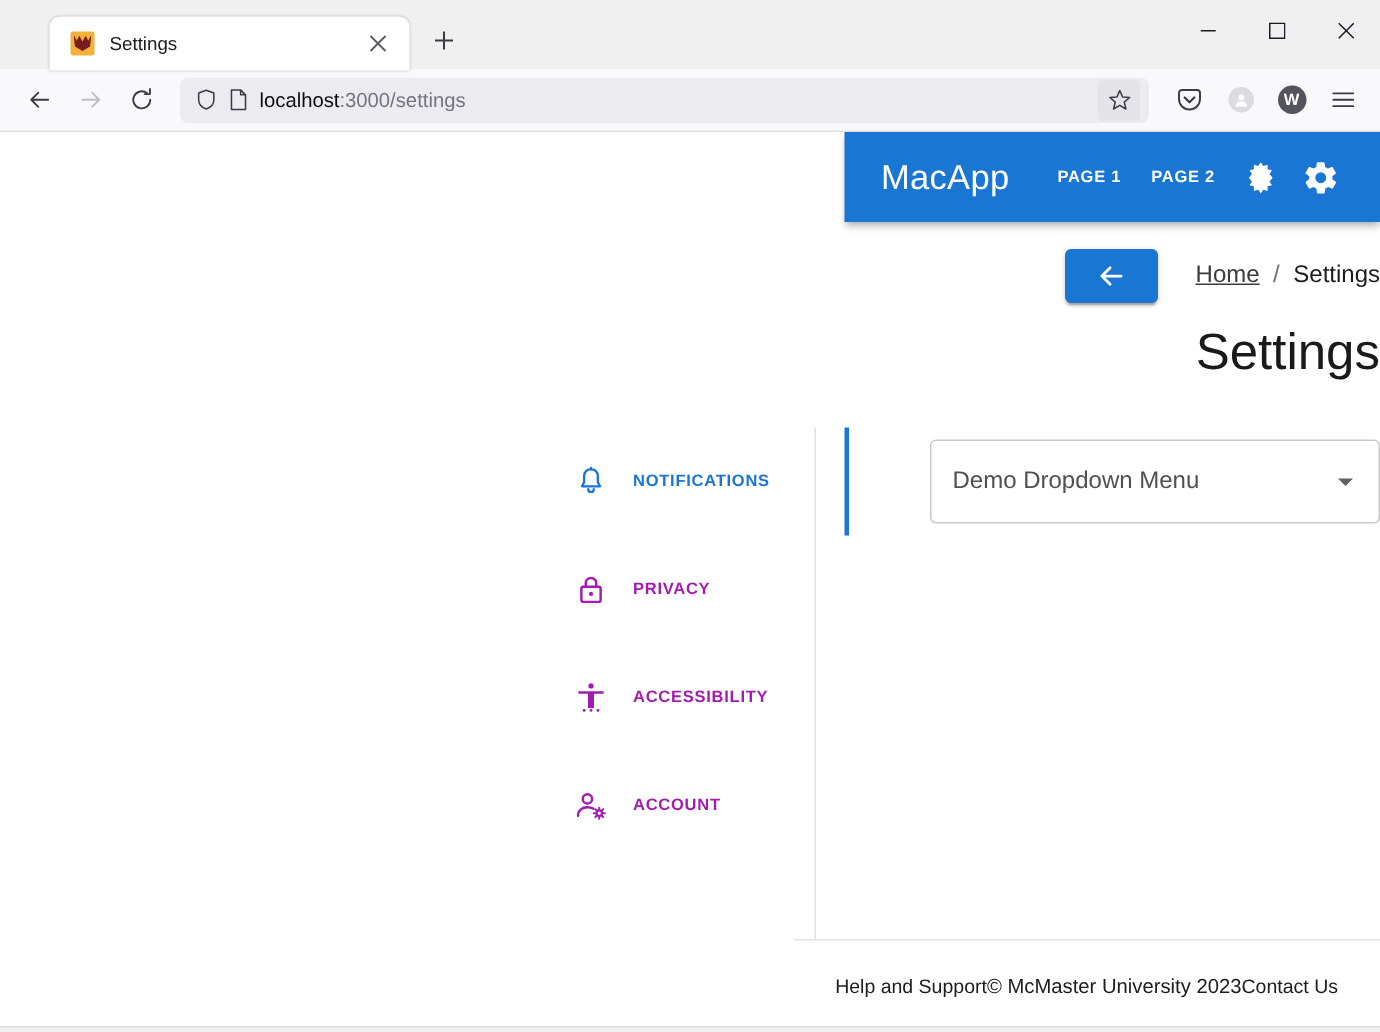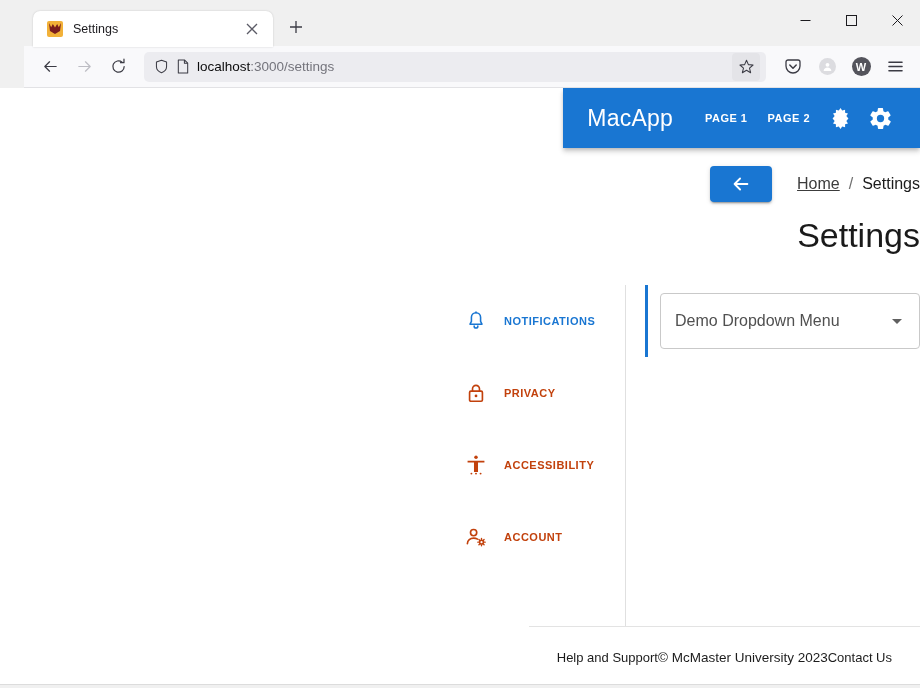--- a/index.html
+++ b/index.html
@@ -37,21 +37,21 @@
   .tab-close { width:22px; height:22px; border-radius:4px; display:flex; align-items:center; justify-content:center; color:#5b5b66; }
   .newtab {
     width:30px; height:30px; margin-left:8px; margin-bottom:4px; border-radius:4px;
     display:flex; align-items:center; justify-content:center; color:#3b3b44;
   }
   .wincontrols { position:absolute; right:0; top:0; height:40px; display:flex; }
   .winbtn { width:46px; height:40px; display:flex; align-items:center; justify-content:center; color:#1c1b1f; }
 
   .navbar {
     height:42px; background:#f9f9fb; display:flex; align-items:center;
-    padding: 0 10px; gap:2px; flex:0 0 42px; border-bottom:1px solid #e2e2e5;margin-left:24px;
+    padding: 0 10px; gap:2px; flex:0 0 42px; border-bottom:1px solid #e2e2e5;
   }
   .navbtn { width:32px; height:32px; border-radius:5px; display:flex; align-items:center; justify-content:center; color:#3b3b44; }
   .navbtn.disabled { color:#bdbdc4; }
   .urlbar {
     flex:1; height:30px; background:#ececf0; border-radius:5px; margin:0 8px;
     display:flex; align-items:center; padding:0 6px 0 10px; gap:7px; min-width:0;
   }
   .urlicon { display:flex; align-items:center; color:#3b3b44; flex:0 0 auto; }
   .urltext { font-size:13.5px; color:#0c0c0d; white-space:nowrap; overflow:hidden; text-overflow:ellipsis; flex:1; }
   .urltext .dim { color:#74747c; }
@@ -91,33 +91,33 @@
   .pagetitle { text-align:center; font-size:34px; font-weight:normal; color:#1a1a1a; margin-top:14px; flex:0 0 auto; }
 
   .content { flex:1; display:flex; padding: 30px 0 0 0; min-height:0; }
 
   .tabsrail {
     width:184px; flex:0 0 184px; display:flex; flex-direction:column;
     border-right:1px solid #e0e0e0; position:relative; padding-left:22px;
   }
   .railtab {
     height:72px; display:flex; align-items:center; gap:16px;
-    color:#c2410c; position:relative;
+    color:#a21caf; position:relative;
   }
   .railtab .ricon { width:24px; height:24px; display:flex; align-items:center; justify-content:center; flex:0 0 24px; }
   .railtab .rlabel { font-size:11px; font-weight:bold; letter-spacing:.5px; white-space:nowrap; }
   .railtab.active { color:#1976d2; }
   .railtab.active::after {
     content:""; position:absolute; right:-23px; top:0; bottom:0; width:3px; background:#1976d2;
   }
 
   .panel { flex:1; padding: 8px 0 0 34px; }
   .select {
-    width:260px; height:56px; border:1px solid #c9c9c9; border-radius:4px;
-    display:flex; align-items:center; padding: 0 14px; gap:8px; background:#fff;
+    width:300px; height:56px; border:1px solid #c9c9c9; border-radius:4px;
+    display:flex; align-items:center; padding: 0 14px; gap:8px; background:#fff;margin-left:42px;
   }
   .select-label { flex:1; font-size:16px; color:#505050; }
   .select-arrow { color:#606060; display:flex; align-items:center; }
 
   .footer {
     height:62px; flex:0 0 62px; border-top:1px solid #e3e3e3;
     display:flex; align-items:center; padding: 0 28px; background:#fff;
   }
   .footlink { font-size:13px; color:#1c1c1c; }
   .footcenter { flex:1; text-align:center; font-size:13.5px; color:#1c1c1c; }

